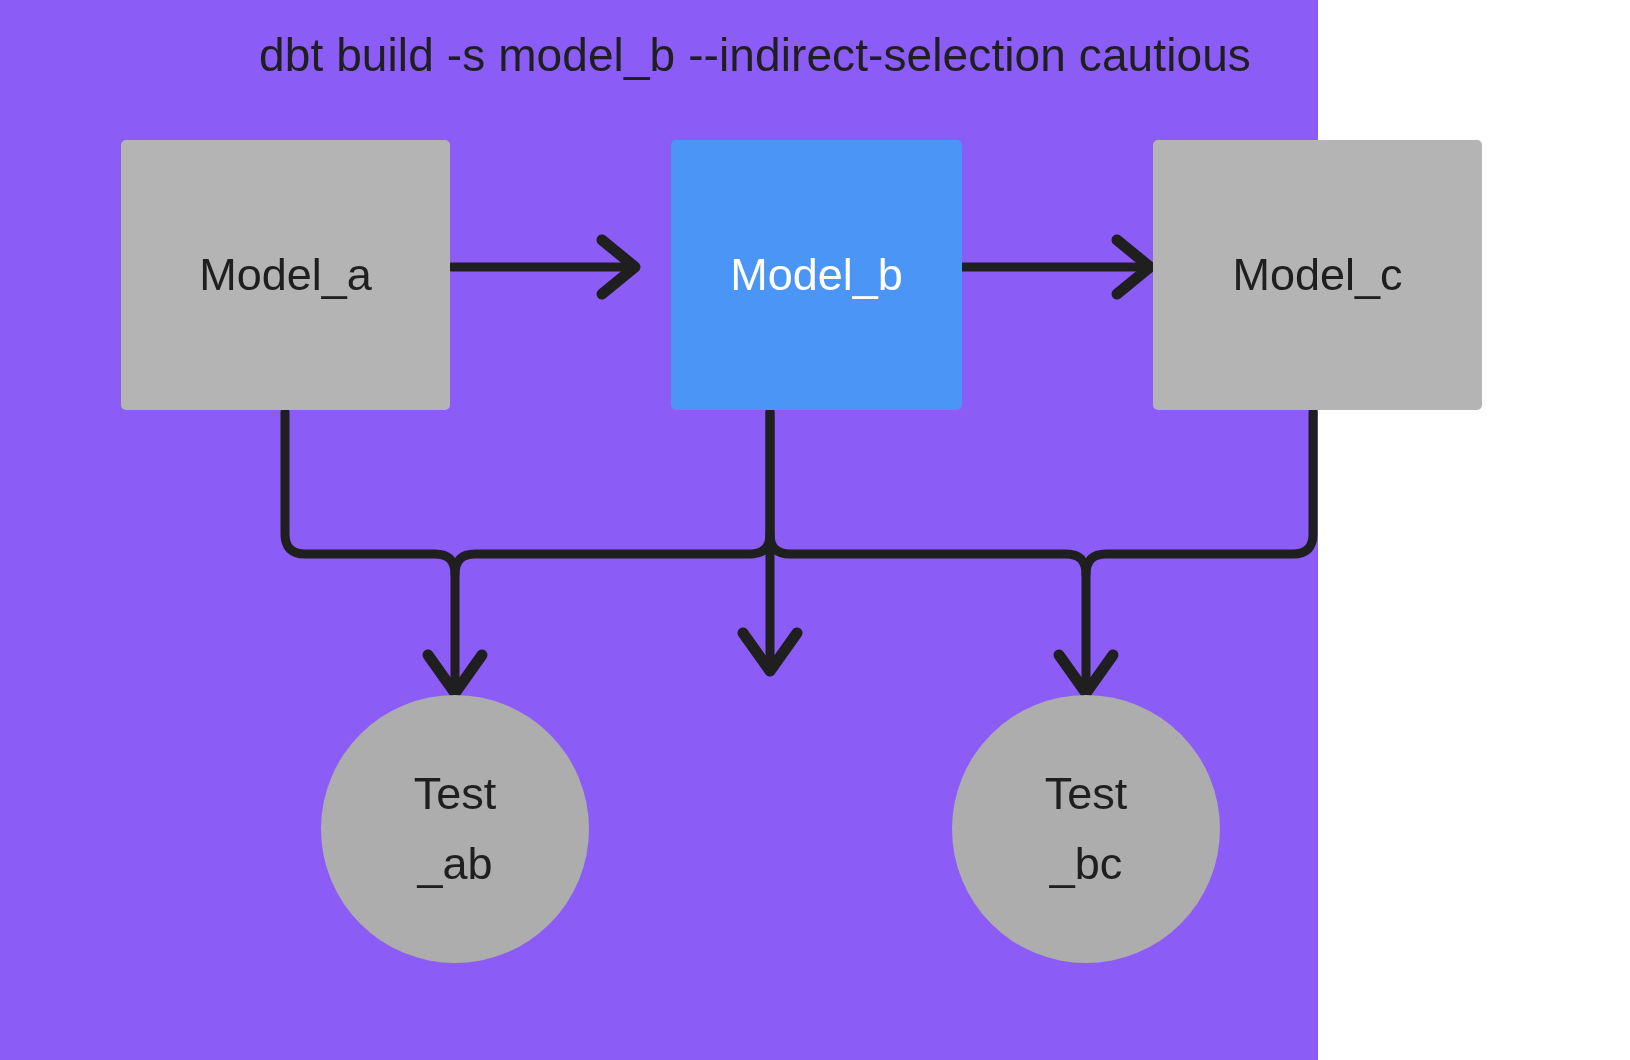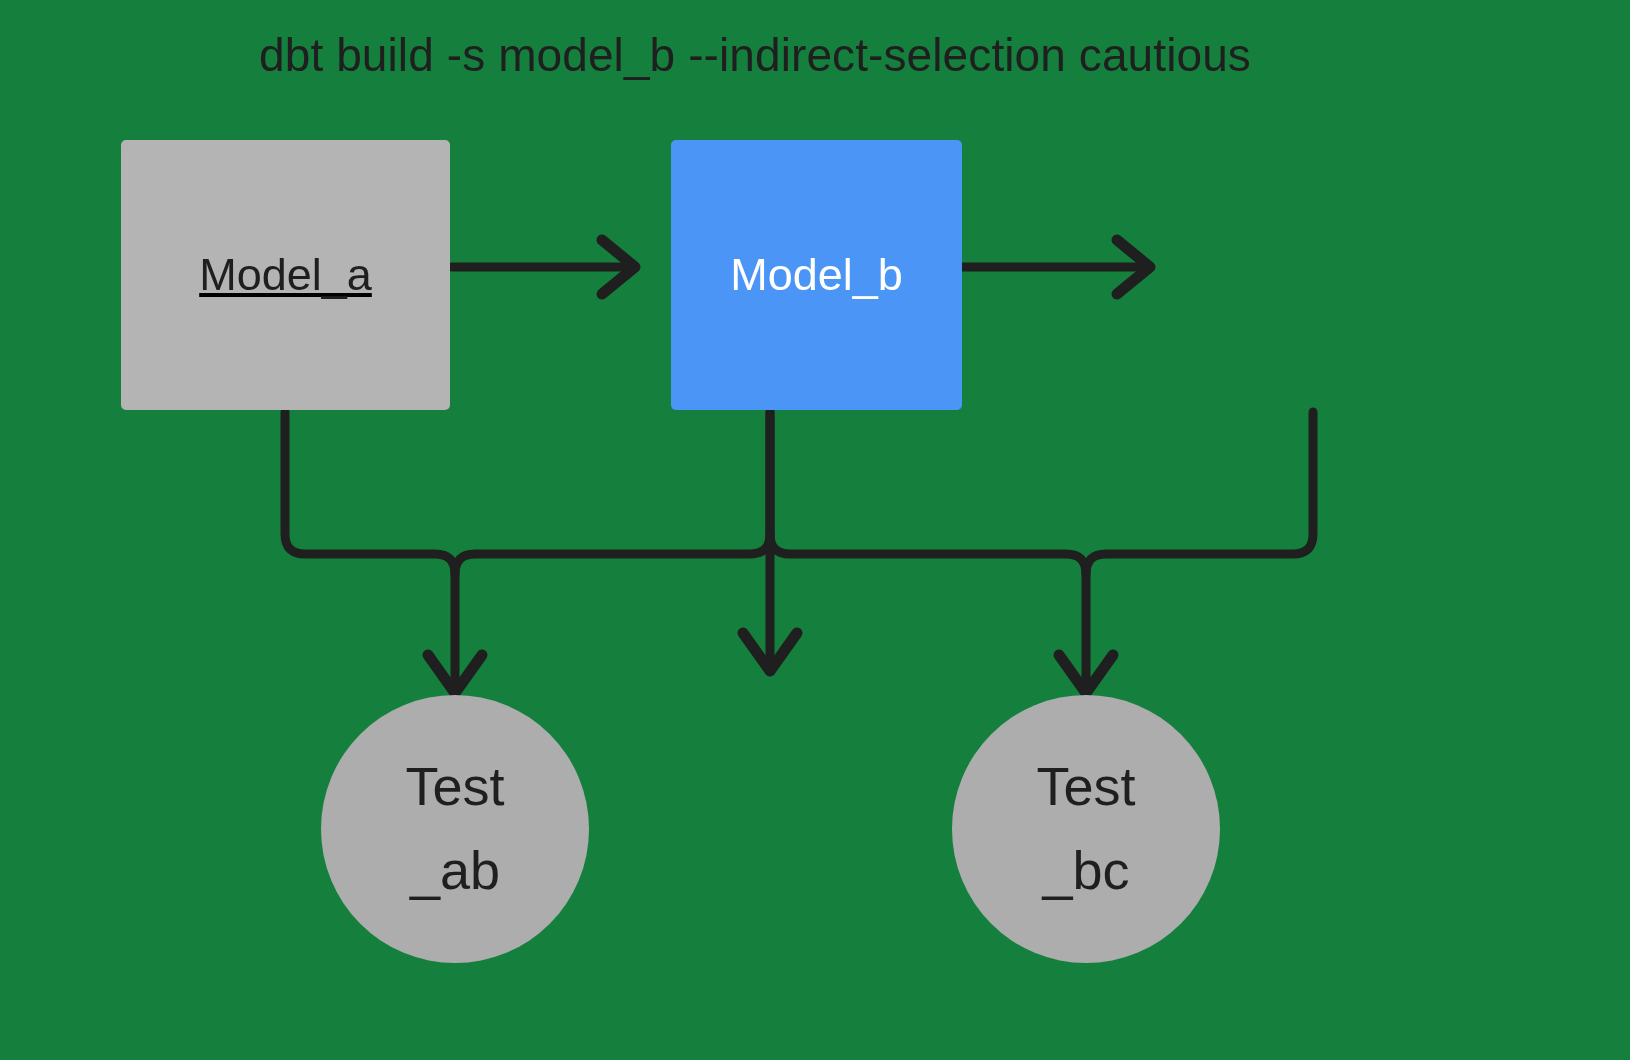--- a/index.html
+++ b/index.html
@@ -10,23 +10,23 @@
   }
   body {
     width: 1630px;
     height: 1060px;
     overflow: hidden;
     font-family: "Liberation Sans", sans-serif;
     -webkit-font-smoothing: antialiased;
   }
   #canvas {
     position: relative;
-    width: 1630px;
+    width: 1318px;
     height: 1060px;
-    background: #15803d;
+    background: #8b5cf6;
   }
 
   
   .diagram-title {
     position: absolute;
     left: 0;
     top: 28px;
     width: 1510px;
     text-align: center;
     font-size: 46px;
@@ -48,21 +48,21 @@
     justify-content: center;
     box-sizing: border-box;
   }
   .node-box .node-label {
     font-size: 45px;
     line-height: 1.15;
     font-weight: 400;
     text-align: center;
     white-space: nowrap;
   }
-  .node-box.gray  { background: #b4b4b4; text-decoration: underline; }
+  .node-box.gray  { background: #b4b4b4; }
   .node-box.gray .node-label  { color: #1f1f1f; }
   .node-box.blue  { background: #4a95f5; }
   .node-box.blue .node-label  { color: #ffffff; }
 
   #model-a { left: 121px; top: 140px; }
   #model-b { left: 638px; top: 140px; width: 291px; margin-left: 33px; }
   #model-c { left: 1153px; top: 140px; }
 
   
   .node-circle {
@@ -70,21 +70,21 @@
     width: 268px;
     height: 268px;
     border-radius: 50%;
     display: flex;
     flex-direction: column;
     align-items: center;
     justify-content: center;
     box-sizing: border-box;
   }
   .node-circle .node-label {
-    font-size: 54px;
+    font-size: 45px;
     line-height: 1.55;
     font-weight: 400;
     color: #1f1f1f;
     text-align: right;
     white-space: pre;
   }
   .node-circle.gray   { background: #adadad; }
   .node-circle.yellow { background: #fae8a9; }
 
   #test-ab { left: 321px;  top: 695px; }
@@ -159,20 +159,23 @@
   </svg>
 
   <div id="model-a" class="node-box gray">
     <span class="node-label">Model_a</span>
   </div>
 
   <div id="model-b" class="node-box blue">
     <span class="node-label">Model_b</span>
   </div>
 
+  <div id="model-c" class="node-box gray">
+    <span class="node-label">Model_c</span>
+  </div>
 
   <div id="test-ab" class="node-circle gray">
     <span class="node-label">Test</span>
     <span class="node-label">_ab</span>
   </div>
 
 
   <div id="test-bc" class="node-circle gray">
     <span class="node-label">Test</span>
     <span class="node-label">_bc</span>

